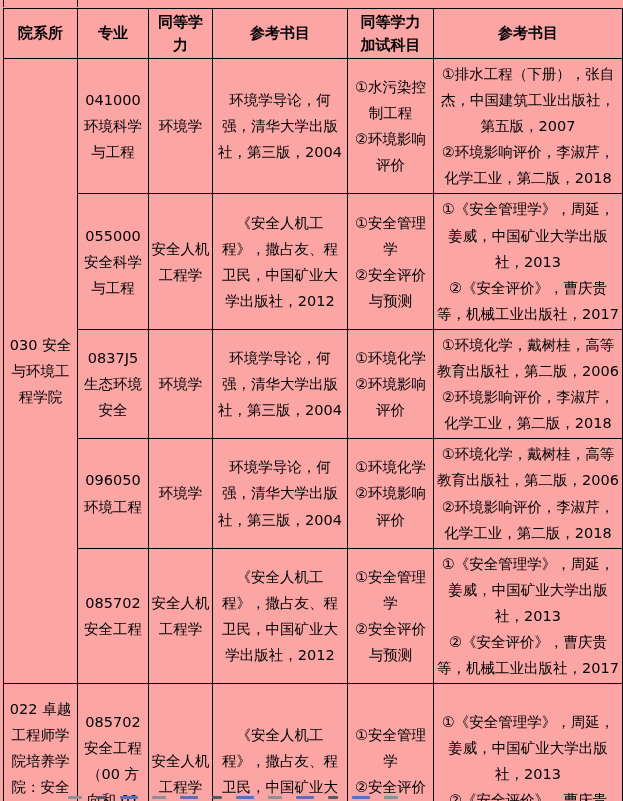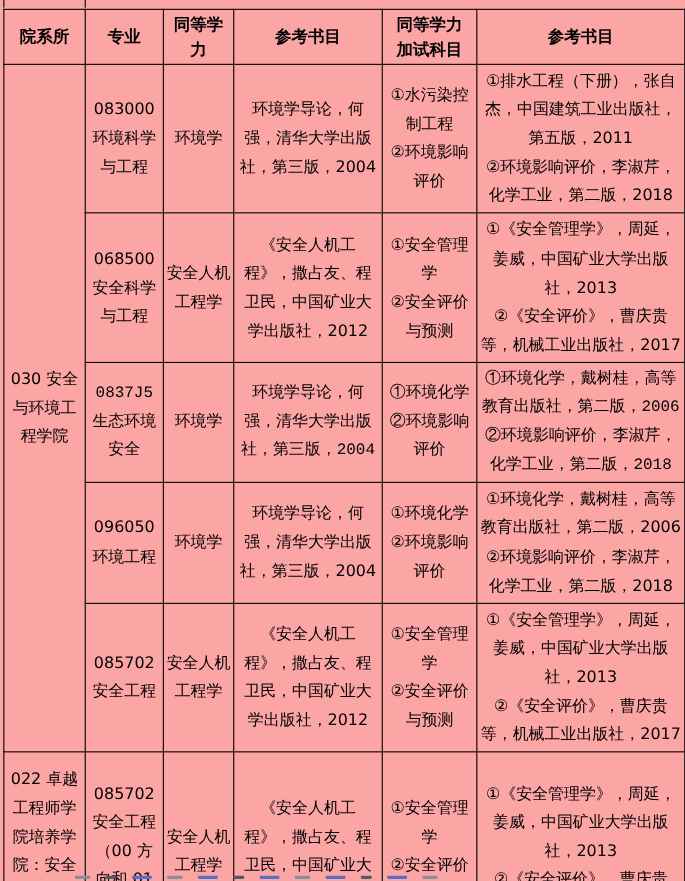--- a/index.html
+++ b/index.html
@@ -53,21 +53,21 @@
     white-space: pre-line;
   }
   .ref-table th {
     font-weight: bold;
     font-size: 15px;
     line-height: 1.5;
     height: 42px;
   }
   tr.r1 { height: 115px; }
   tr.r2 { height: 111px; }
-  tr.r3 { height: 105px; font-family: Liberation Mono, monospace; }
+  tr.r3 { height: 105px; }
   tr.r4 { height: 105px; }
   tr.r5 { height: 106px; }
   tr.r6 { height: 181px; }
 
   
   .bottom-fragment {
     position: absolute;
     left: 68px;
     top: 796px;
     height: 5px;
@@ -110,31 +110,31 @@
         <th>同等学力</th>
         <th>参考书目</th>
         <th>同等学力
 加试科目</th>
         <th>参考书目</th>
       </tr>
     </thead>
     <tbody>
       <tr class="r1">
         <td rowspan="5">030 安全与环境工程学院</td>
-        <td>083000
+        <td>041000
 环境科学与工程</td>
         <td>环境学</td>
         <td>环境学导论，何强，清华大学出版社，第三版，2004</td>
         <td>①水污染控制工程
 ②环境影响评价</td>
-        <td>①排水工程（下册），张自杰，中国建筑工业出版社，第五版，2011
+        <td>①排水工程（下册），张自杰，中国建筑工业出版社，第五版，2007
 ②环境影响评价，李淑芹，化学工业，第二版，2018</td>
       </tr>
       <tr class="r2">
-        <td>068500
+        <td>055000
 安全科学与工程</td>
         <td>安全人机工程学</td>
         <td>《安全人机工程》，撒占友、程卫民，中国矿业大学出版社，2012</td>
         <td>①安全管理学
 ②安全评价与预测</td>
         <td>①《安全管理学》，周延，姜威，中国矿业大学出版社，2013
 ②《安全评价》，曹庆贵等，机械工业出版社，2017</td>
       </tr>
       <tr class="r3">
         <td>0837J5

